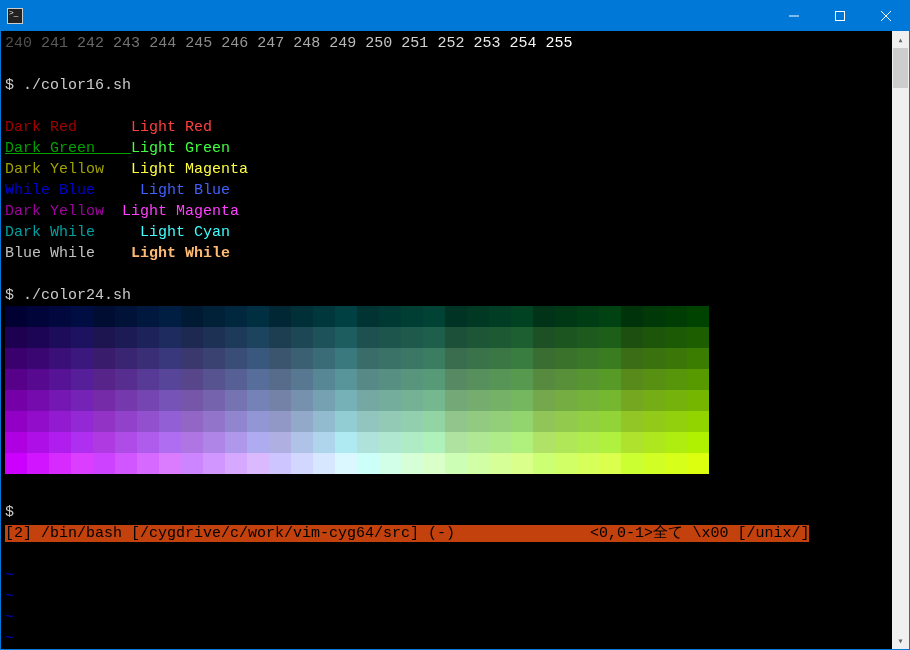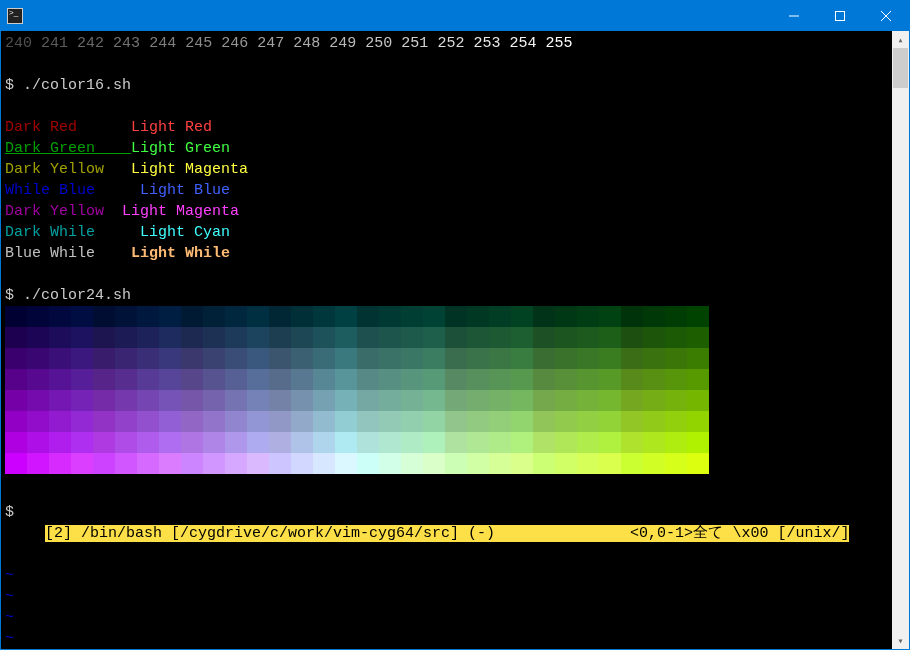--- a/index.html
+++ b/index.html
@@ -90,24 +90,23 @@
     background: #cdcdcd;
   }
   .gradient-block {
     display: inline-block;
     width: 704px;
     height: 168px;
   }
   .gradient-row { display:flex; height:21px; }
   .gradient-cell { flex:1 1 auto; }
   .statusline {
-    background: #fde047;
+    background: #c2410c;
     color: #000;
     display: inline;
-    margin-left: 40px;
   }
   
 </style>
 </head>
 <body>
 
 <div class="window">
   <div class="titlebar">
     <div class="app-icon"></div>
     <div class="title-spacer"></div>

